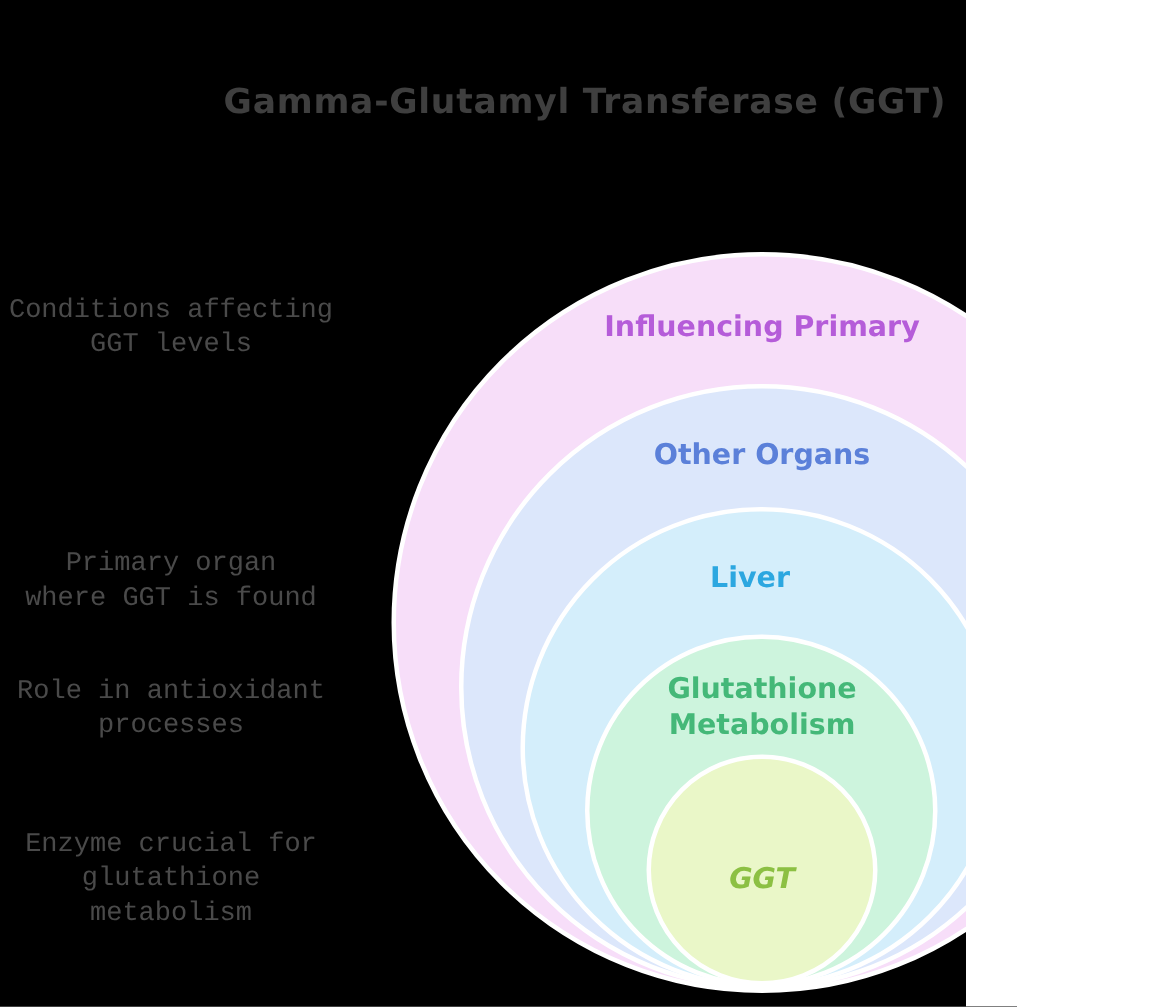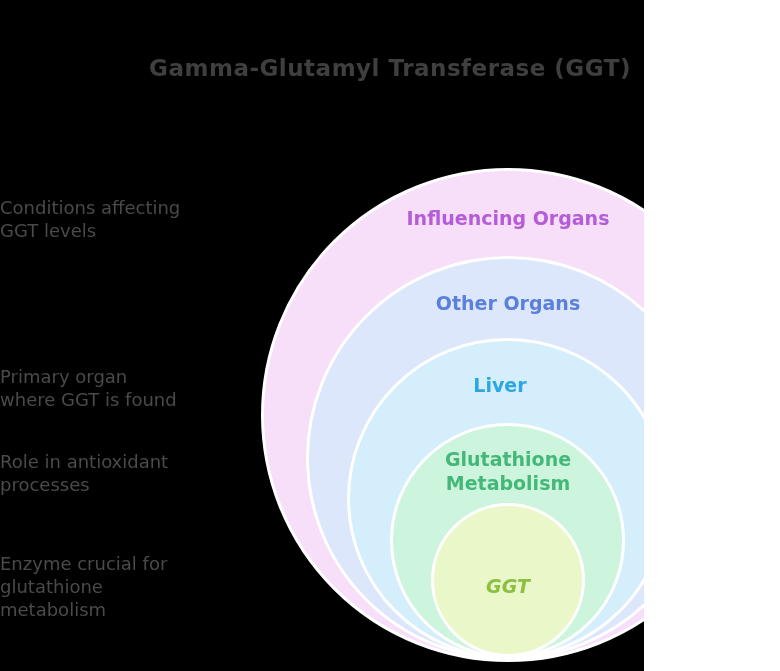--- a/index.html
+++ b/index.html
@@ -48,23 +48,24 @@
   .rl1 { left: 508px; top: 218px; }
   .rl2 { left: 508px; top: 303px; }
   .rl3 { left: 500px; top: 385px; }
   .rl4 { left: 508px; top: 471px; }
   .rl5 { left: 508px; top: 586px; font-style: italic; }
 
   .slabel {
     position: absolute;
     left: 0;
     width: 228px;
-    text-align: left;
+    text-align: center;
     font-size: 18px;
     line-height: 23px;
+    font-family: Liberation Mono, monospace;
   }
   .sl1 { top: 196px; }
   .sl2 { top: 281px; }
   .sl3 { top: 365px; }
   .sl4 { top: 450px; }
   .sl5 { top: 552px; }
 
   .line { display: block; }
 </style>
 </head>
@@ -74,21 +75,21 @@
 
   <div class="diagram-title" style="color: rgb(63, 63, 63);">Gamma-Glutamyl Transferase (GGT)</div>
 
   <div class="ring ring1" style="background: rgb(247, 222, 249);"></div>
   <div class="ring ring2" style="background: rgb(220, 231, 251);"></div>
   <div class="ring ring3" style="background: rgb(212, 238, 251);"></div>
   <div class="ring ring4" style="background: rgb(205, 244, 221);"></div>
   <div class="ring ring5" style="background: rgb(234, 247, 200);"></div>
 
   <div class="rlabel rl1" style="color: rgb(181, 92, 217);">
-    <span class="line">Influencing Organs</span>
+    <span class="line">Influencing Primary</span>
   </div>
   <div class="rlabel rl2" style="color: rgb(91, 128, 217);">
     <span class="line">Other Organs</span>
   </div>
   <div class="rlabel rl3" style="color: rgb(44, 167, 224);">
     <span class="line">Liver</span>
   </div>
   <div class="rlabel rl4" style="color: rgb(68, 184, 120);">
     <span class="line">Glutathione</span>
     <span class="line">Metabolism</span>

